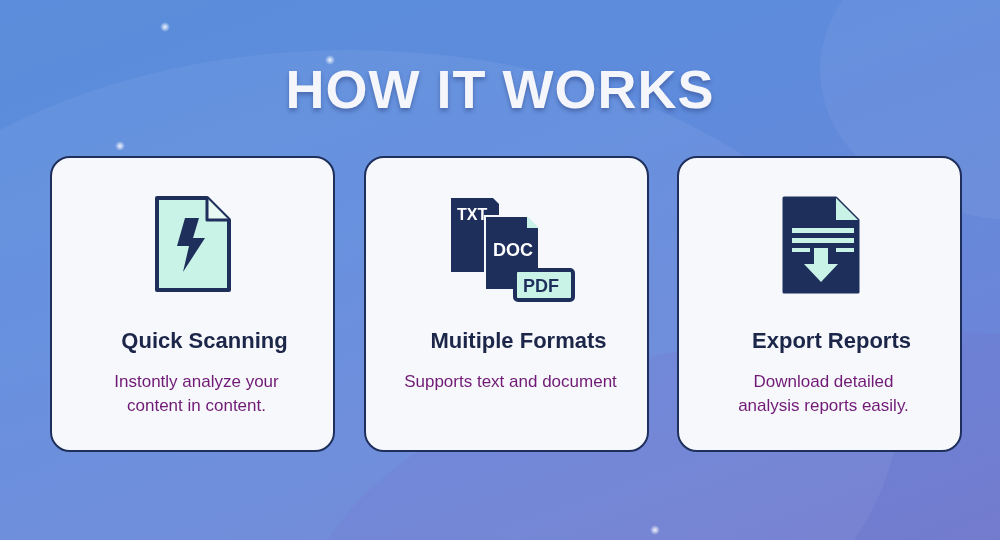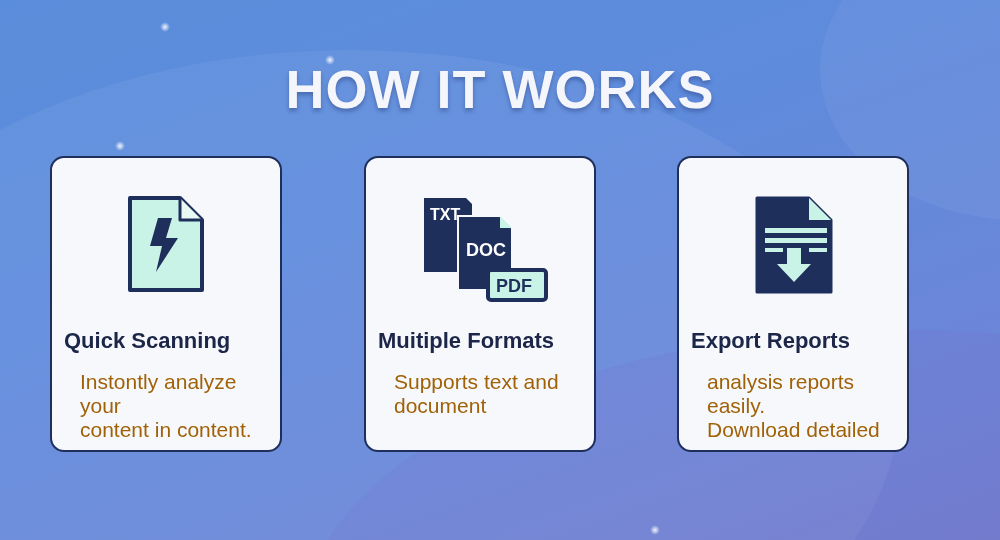--- a/index.html
+++ b/index.html
@@ -13,33 +13,33 @@
   .wave2 { left:300px; top:330px; width:1200px; height:600px; background:rgba(120,100,200,0.12); }
   .wave3 { left:820px; top:-80px; width:400px; height:300px; background:rgba(255,255,255,0.05); }
   .sparkle { position:absolute; width:10px; height:10px; border-radius:50%;
     background: radial-gradient(circle, rgba(255,255,255,0.9) 0%, rgba(255,255,255,0) 70%); }
   .title {
     position:absolute; top:58px; left:0; width:1000px; text-align:center;
     font-size:54px; font-weight:bold; color:#f4f6fb; letter-spacing:1px;
     text-shadow: 0 3px 4px rgba(40,60,120,0.45);
   }
   .card {
-    position:absolute; top:156px; width:232px; height:296px;
-    background:#f6f8fc; border:2px solid #1f2f5c; border-radius:14px;
-    box-sizing:border-box; 
+    position:absolute; top:156px; width:285px; height:296px;
+    background:#f6f8fc; border:2px solid #1f2f5c; border-radius:20px;
+    box-sizing:border-box; text-align:center;
   }
   .card .icon { position:absolute; left:0; top:36px; width:100%; height:110px; }
   .card .icon svg { display:block; margin:0 auto; }
   .card-title {
     position:absolute; top:170px; left:12px; width:100%;
     font-size:22px; font-weight:bold; color:#1c2648;
   }
   .card-desc {
     position:absolute; top:212px; left:28px; right:20px;
-    font-size:21px; line-height:24px; color:#a16207;
+    font-size:17px; line-height:24px; color:#701a75;
   }
 </style>
 </head>
 <body>
 
 <div class="wave wave1"></div>
 <div class="wave wave2"></div>
 <div class="wave wave3"></div>
 <div class="sparkle" style="left:160px;top:22px;"></div>
 <div class="sparkle" style="left:325px;top:55px;"></div>
@@ -88,16 +88,16 @@
       <path d="M56 4 V26 H78 Z" fill="#c9f3e6"></path>
       <rect x="12" y="34" width="62" height="5" fill="#c9f3e6"></rect>
       <rect x="12" y="44" width="62" height="5" fill="#c9f3e6"></rect>
       <rect x="12" y="54" width="18" height="4" fill="#c9f3e6"></rect>
       <rect x="56" y="54" width="18" height="4" fill="#c9f3e6"></rect>
       <path d="M34 54 H48 V70 H58 L41 88 L24 70 H34 Z" fill="#c9f3e6"></path>
     </svg>
   </div>
   <div class="card-title">Export Reports</div>
   <div class="card-desc">
+    <div>Download detailed</div>
     <div>analysis reports easily.</div>
-    <div>Download detailed</div>
   </div>
 </div>
 
 </body></html>

